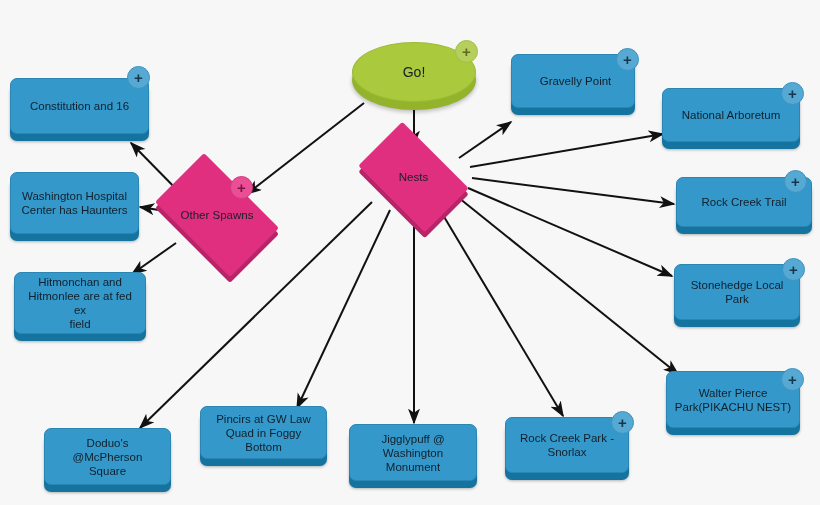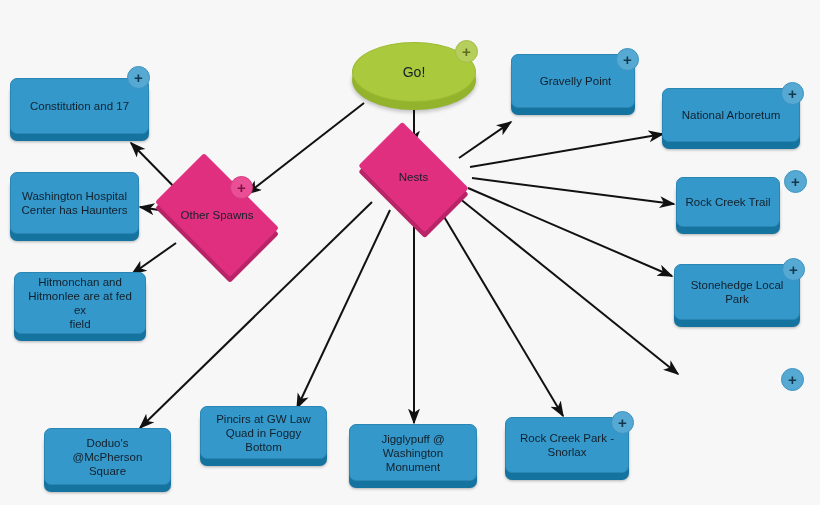--- a/index.html
+++ b/index.html
@@ -120,21 +120,21 @@
 
   <div class="diamond-wrap" style="left:142px;top:166px;width:150px;height:98px;">
     <div class="diamond-shape"></div>
     <div class="diamond-label">Other Spawns</div>
   </div>
   <div class="badge badge-pink" style="left:230px;top:176px;">
     <span>+</span>
   </div>
 
   <div class="node box" style="left:10px;top:78px;width:139px;height:56px;">
-    <span class="txt">Constitution and 17</span>
+    <span class="txt">Constitution and 16</span>
   </div>
   <div class="badge badge-blue" style="left:127px;top:66px;">
     <span>+</span>
   </div>
 
   <div class="node box" style="left:10px;top:172px;width:129px;height:62px;">
     <span class="txt">Washington Hospital
 Center has Haunters</span>
   </div>
 
@@ -151,35 +151,39 @@
     <span>+</span>
   </div>
 
   <div class="node box" style="left:662px;top:88px;width:138px;height:54px;">
     <span class="txt">National Arboretum</span>
   </div>
   <div class="badge badge-blue" style="left:781px;top:82px;">
     <span>+</span>
   </div>
 
-  <div class="node box" style="left:676px;top:177px;width:104px;height:50px;">
+  <div class="node box" style="left:676px;top:177px;width:136px;height:50px;">
     <span class="txt">Rock Creek Trail</span>
   </div>
   <div class="badge badge-blue" style="left:784px;top:170px;">
     <span>+</span>
   </div>
 
   <div class="node box" style="left:674px;top:264px;width:126px;height:56px;justify-content:center;">
     <span class="txt">Stonehedge Local
 Park</span>
   </div>
   <div class="badge badge-blue" style="left:782px;top:258px;">
     <span>+</span>
   </div>
 
+  <div class="node box" style="left:666px;top:371px;width:134px;height:57px;">
+    <span class="txt">Walter Pierce
+Park(PIKACHU NEST)</span>
+  </div>
   <div class="badge badge-blue" style="left:781px;top:368px;">
     <span>+</span>
   </div>
 
   <div class="node box" style="left:44px;top:428px;width:127px;height:57px;">
     <span class="txt">Doduo's @McPherson
 Square</span>
   </div>
 
   <div class="node box" style="left:200px;top:406px;width:127px;height:53px;">

